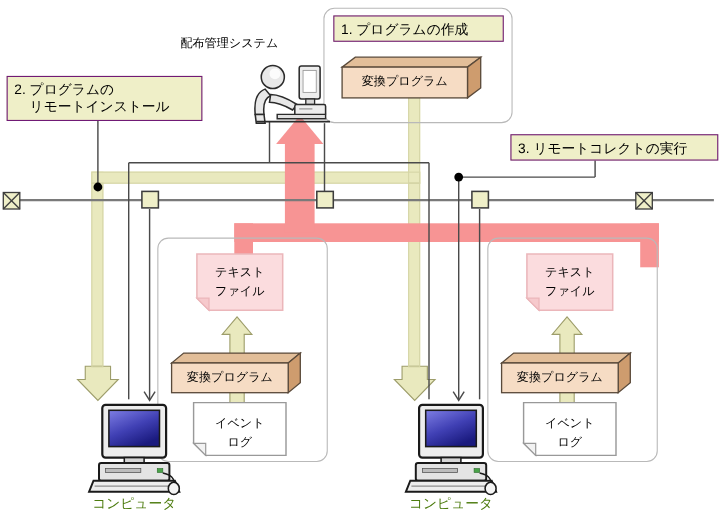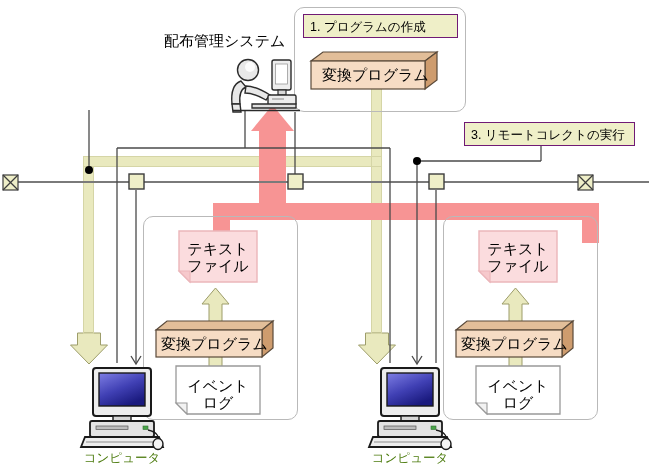--- a/index.html
+++ b/index.html
@@ -11,21 +11,21 @@
   #stage{position:absolute;left:0;top:0;width:657px;height:471px;}
   svg.layer{position:absolute;left:0;top:0;width:657px;height:471px;overflow:visible;}
 
   
   .callout{
     position:absolute;background:#EFEFC8;border:1px solid #701a75;
     box-sizing:border-box;color:#000;font-size:12.5px;line-height:16px;
     padding:3px 6px 3px 6px;white-space:pre;
   }
   .plain-label{
-    position:absolute;color:#000;font-size:15px;line-height:15px;white-space:pre;
+    position:absolute;color:#000;font-size:11px;line-height:15px;white-space:pre;
   }
   
   .group-box{
     position:absolute;border:1px solid #b9b9b9;border-radius:10px;
     background:transparent;box-sizing:border-box;
   }
   .caption{
     position:absolute;font-size:12.5px;color:#4d7c0f;white-space:pre;text-align:center;
   }
 </style>
@@ -249,22 +249,24 @@
       <polygon points="456,330 562,330 573,321 467,321" fill="#E2BE99" stroke="#5a4a3a" stroke-width="1.2"></polygon>
       <polygon points="562,330 573,321 573,348 562,357" fill="#CE9C6E" stroke="#5a4a3a" stroke-width="1.2"></polygon>
       <rect x="456" y="330" width="106" height="27" fill="#F6DCC4" stroke="#5a4a3a" stroke-width="1.2"></rect>
     </g>
   </svg>
 
   <div class="plain-label" style="left:164px;top:33px;">配布管理システム</div>
 
   <div class="callout" style="left:303px;top:14px;width:155px;height:24px;line-height:18px;">1. プログラムの作成</div>
 
-
-  <div class="callout" style="left:464px;top:122px;width:171px;height:24px;line-height:18px;">3. リモートコレクトの実行</div>
+  <div class="callout" style="left:6px;top:69px;width:178px;height:41px;">2. プログラムの
+    リモートインストール</div>
+
+  <div class="callout" style="left:464px;top:122px;width:189px;height:24px;line-height:18px;">3. リモートコレクトの実行</div>
 
   <div class="plain-label" style="left:322px;top:67px;width:92px;text-align:center;">変換プログラム</div>
 
   <div class="plain-label" style="left:161px;top:336px;width:96px;text-align:center;">変換プログラム</div>
 
   <div class="plain-label" style="left:461px;top:336px;width:96px;text-align:center;">変換プログラム</div>
 
   <div class="plain-label" style="left:182px;top:240px;width:72px;text-align:center;line-height:17px;">テキスト
 ファイル</div>
 

